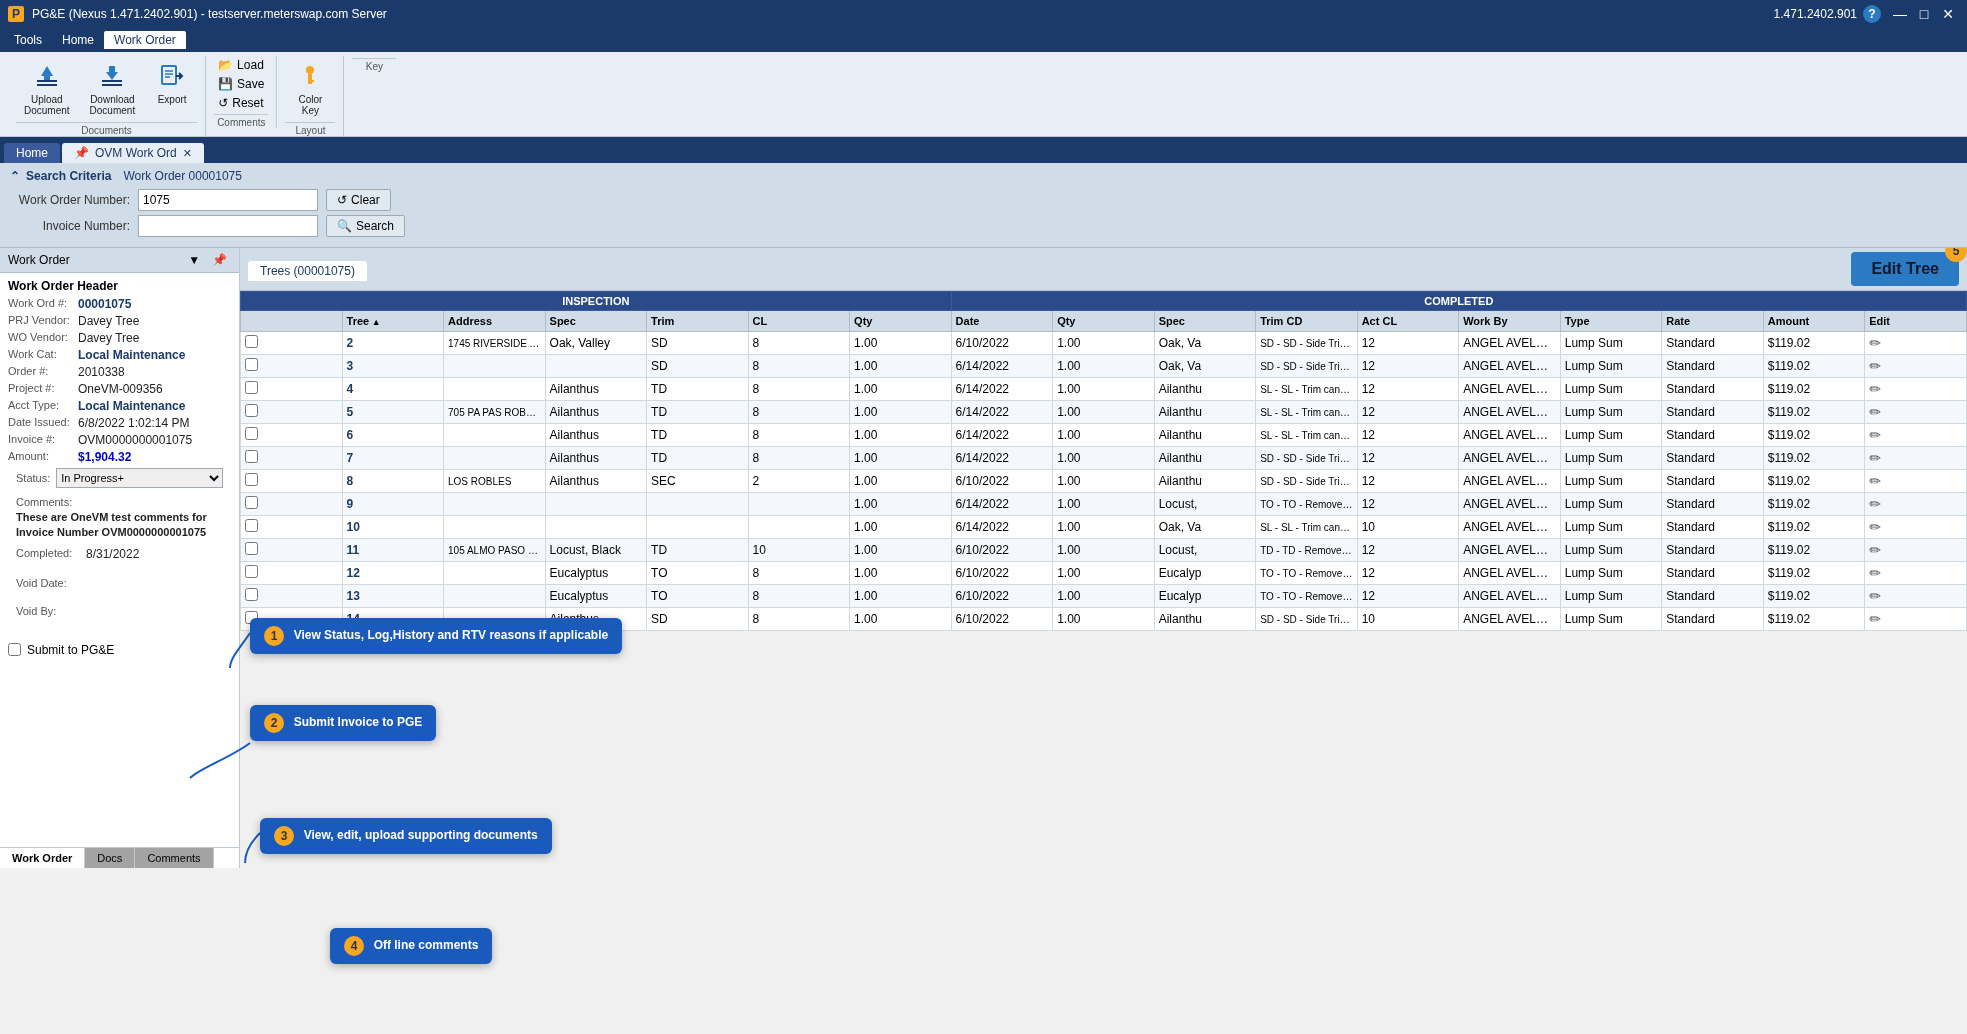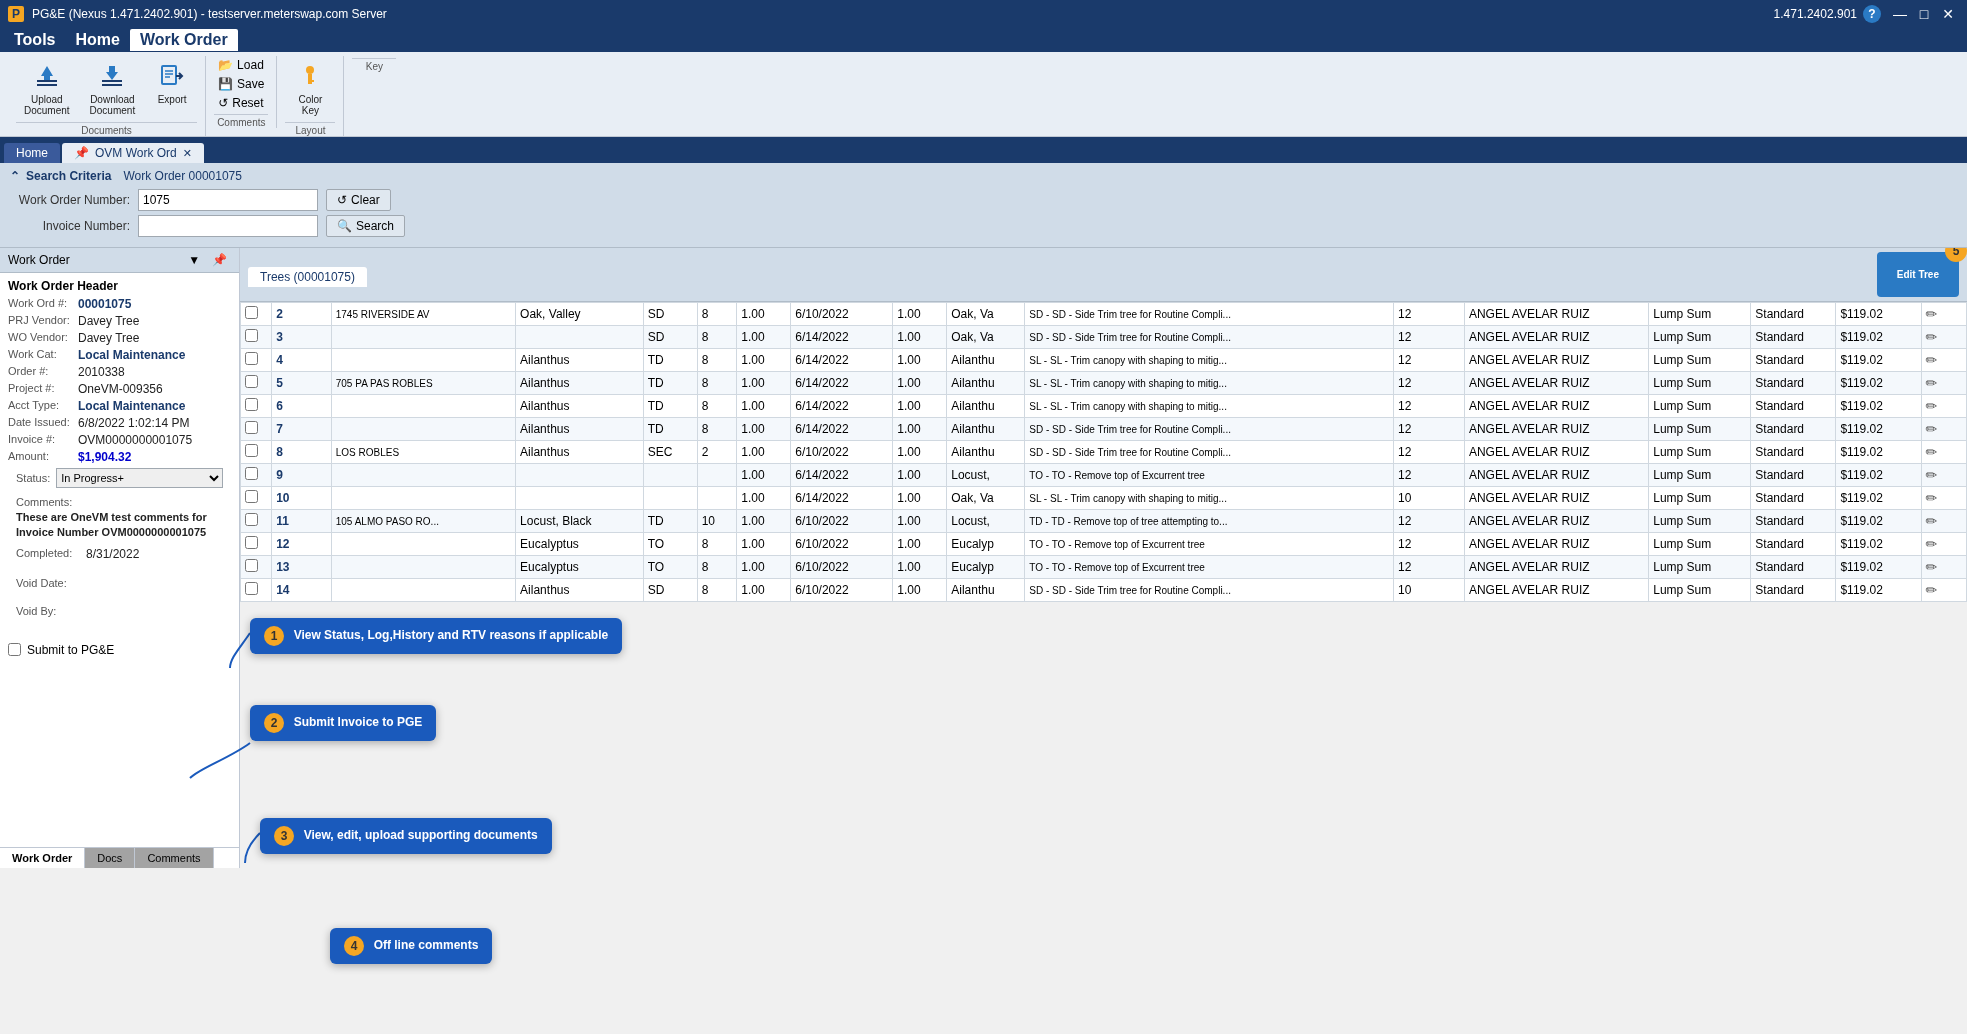--- a/index.html
+++ b/index.html
@@ -26,22 +26,21 @@
       height: 24px;
       display: flex;
       align-items: center;
       padding: 0 4px;
     }
     .menu-item {
       color: white;
       padding: 2px 10px;
       cursor: pointer;
       border-radius: 2px;
-      font-size: 16px;
-      font-weight: bold;
+      font-size: 12px;
     }
     .menu-item.active-tab { background: white; color: #1a3a6b; border-radius: 2px 2px 0 0; }
 
     
     .ribbon {
       background: #e8eef5;
       border-bottom: 1px solid #c0c8d4;
       padding: 4px 8px 0 8px;
       display: flex;
       align-items: flex-start;
@@ -277,24 +276,24 @@
     .spec2-col { width: 55px; }
     .trimcd-col { width: 260px; }
     .actcl-col { width: 50px; }
     .workby-col { width: 130px; }
     .type-col { width: 72px; }
     .rate-col { width: 60px; }
     .amount-col { width: 60px; }
     .edit-col { width: 32px; }
     .edit-tree-btn {
       background: #2a7ac4;
-      color: #ffffff;
+      color: #0f172a;
       border: none;
-      padding: 17px 20px;
-      font-size: 10px;
+      padding: 8px 20px;
+      font-size: 16px;
       font-weight: bold;
       cursor: pointer;
       border-radius: 4px;
     }
 
     
     .tooltip-bubble {
       position: absolute;
       background: #1a5abc;
       color: white;
@@ -574,20 +573,43 @@
       <div style="flex:1;"></div>
       <div style="position:relative; margin-bottom:4px;">
         <div style="position:absolute; top:-12px; right:-8px; width:22px; height:22px; background:#f5a623; border-radius:50%; display:flex; align-items:center; justify-content:center; font-size:12px; font-weight:bold; color:#333; z-index:10;">5</div>
         <button class="edit-tree-btn">Edit Tree</button>
       </div>
     </div>
 
     <div class="table-container">
       <table class="data-table">
         <thead>
+          <tr class="header-group">
+            <th colspan="7">INSPECTION</th>
+            <th colspan="10">COMPLETED</th>
+          </tr>
+          <tr class="header-cols">
+            <th class="cb-col"></th>
+            <th class="tree-col sorted-asc">Tree</th>
+            <th class="addr-col">Address</th>
+            <th class="spec-col">Spec</th>
+            <th class="trim-col">Trim</th>
+            <th class="cl-col">CL</th>
+            <th class="qty-col">Qty</th>
+            <th class="date-col">Date</th>
+            <th class="qty2-col">Qty</th>
+            <th class="spec2-col">Spec</th>
+            <th class="trimcd-col">Trim CD</th>
+            <th class="actcl-col">Act CL</th>
+            <th class="workby-col">Work By</th>
+            <th class="type-col">Type</th>
+            <th class="rate-col">Rate</th>
+            <th class="amount-col">Amount</th>
+            <th class="edit-col">Edit</th>
+          </tr>
         </thead>
         <tbody id="table-body">
         <tr>
       <td class="cb-col"><input type="checkbox" style=""></td>
       <td class="tree-col" style="font-weight:bold; color:#1a3a6b;">2</td>
       <td class="addr-col" style="font-size:10px;">1745 RIVERSIDE AV</td>
       <td class="spec-col">Oak, Valley</td>
       <td class="trim-col">SD</td>
       <td class="cl-col">8</td>
       <td class="qty-col">1.00</td>

